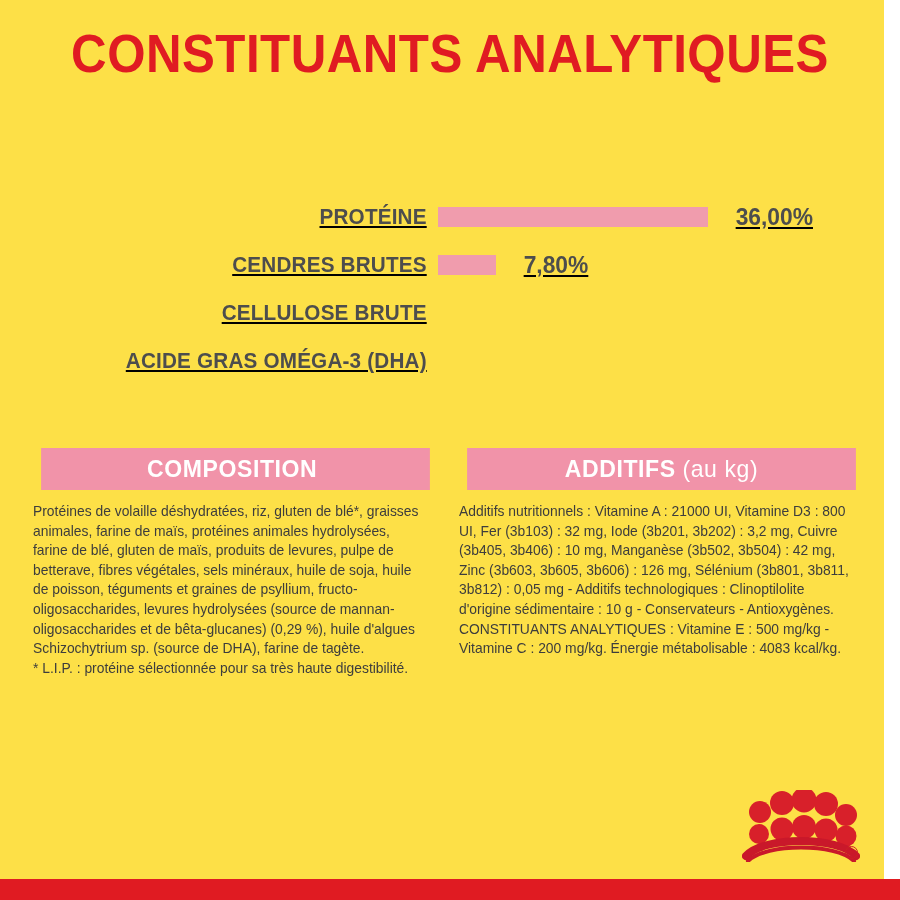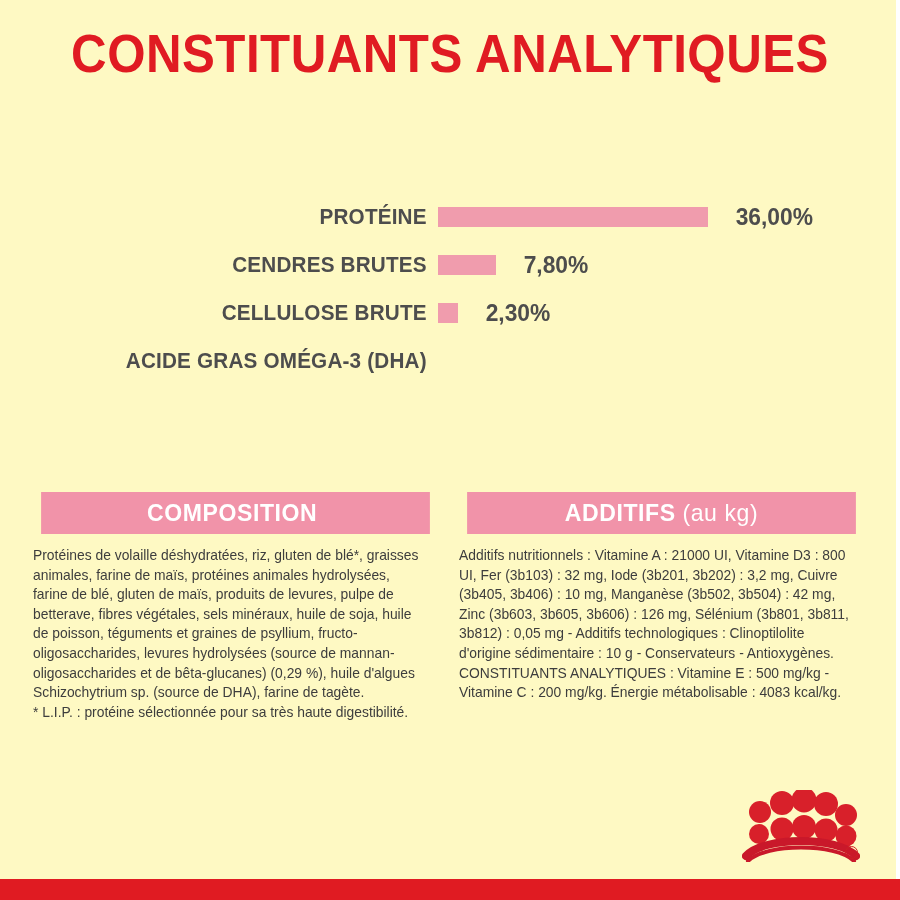--- a/index.html
+++ b/index.html
@@ -12,22 +12,21 @@
     background: #ffffff;
     font-family: "Liberation Sans", sans-serif;
     overflow: hidden;
     position: relative;
   }
 
   #page {
     position: relative;
     width: 884px;
     height: 900px;
-    background: #fef9c3;
-    padding-left: 12px;
+    background: #fde047;
   }
 
   
   .title {
     position: absolute;
     top: 24px;
     left: 0;
     width: 900px;
     text-align: center;
     color: #e01b22;
@@ -45,20 +44,21 @@
   .chart {
     position: absolute;
     top: 193px;
     left: 0;
     width: 900px;
   }
   .chart-row {
     display: flex;
     align-items: center;
     height: 48px;
+    text-decoration: underline;
   }
   .chart-label {
     width: 438px;
     text-align: right;
     padding-right: 12px;
     box-sizing: border-box;
     color: #4d4d4d;
     font-family: "Liberation Sans Narrow", "Liberation Sans", sans-serif;
     font-weight: bold;
     font-size: 22px;
@@ -87,21 +87,21 @@
     line-height: 24px;
     padding-left: 7px;
     transform: scaleX(0.95);
     transform-origin: left center;
     white-space: nowrap;
   }
 
   
   .panels {
     position: absolute;
-    top: 492px;
+    top: 448px;
     left: 33px;
     width: 836px;
     display: flex;
     gap: 21px;
   }
   .panel {
     width: 405px;
   }
   .panel-header {
     height: 42px;
@@ -183,24 +183,20 @@
     <div class="chart-row">
       <div class="chart-label">CENDRES BRUTES</div>
       <div class="chart-barwrap">
         <div class="chart-bar" style="width:58px"></div>
         <div class="chart-value">7,80%</div>
       </div>
     </div>
 
     <div class="chart-row">
       <div class="chart-label">CELLULOSE BRUTE</div>
-      <div class="chart-barwrap">
-        <div class="chart-bar" style="width:20px"></div>
-        <div class="chart-value">2,30%</div>
-      </div>
     </div>
 
     <div class="chart-row">
       <div class="chart-label">ACIDE GRAS OMÉGA-3 (DHA)</div>
     </div>
 
   </div>
 
   <div class="panels">
 

